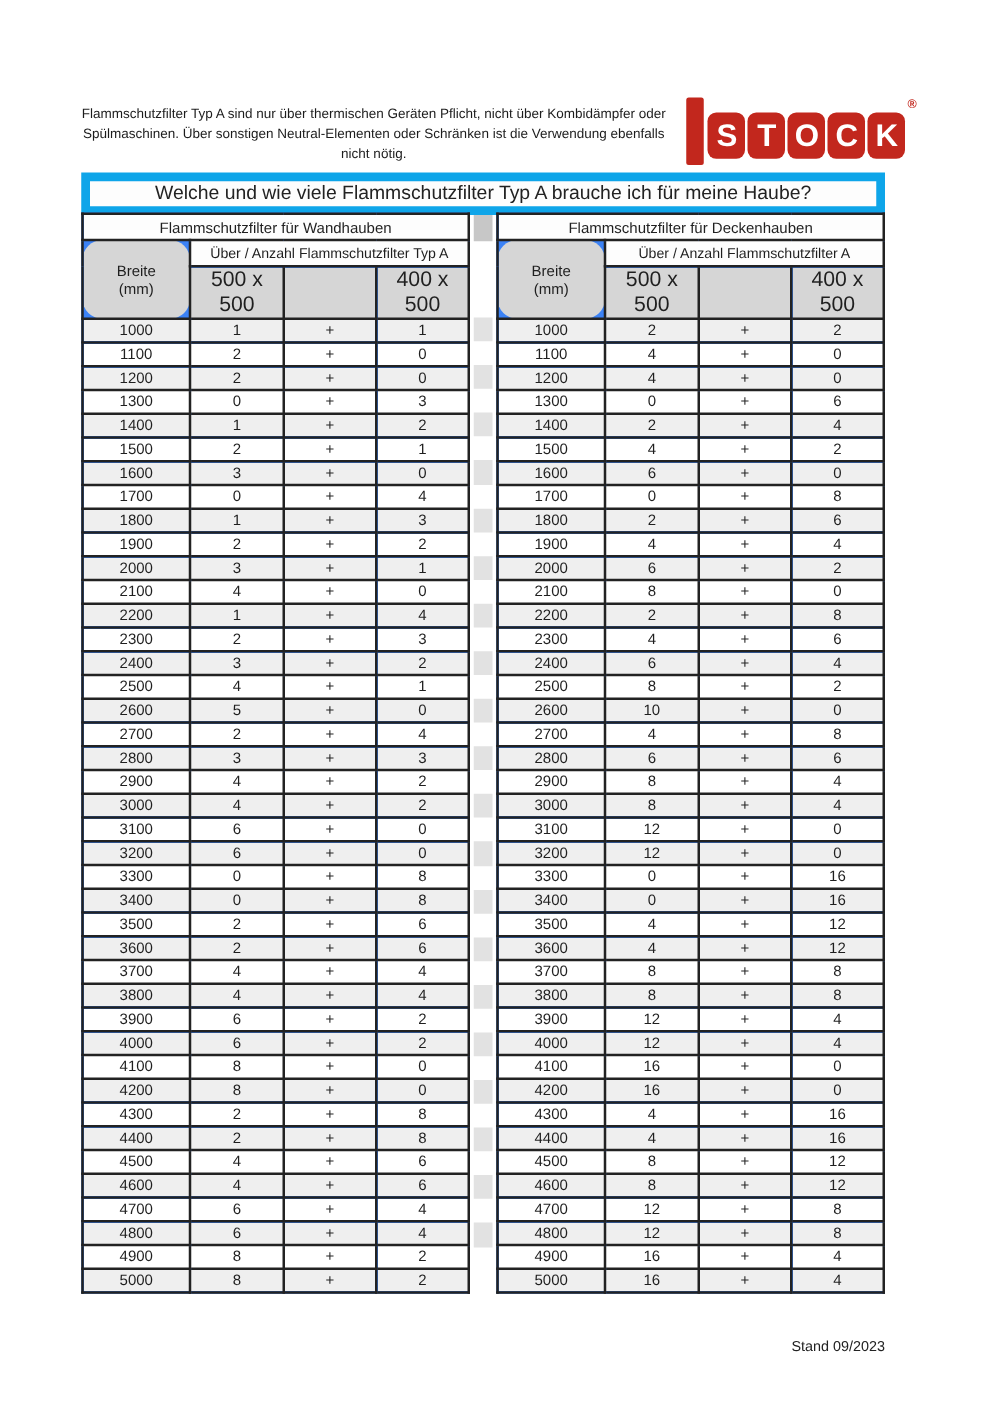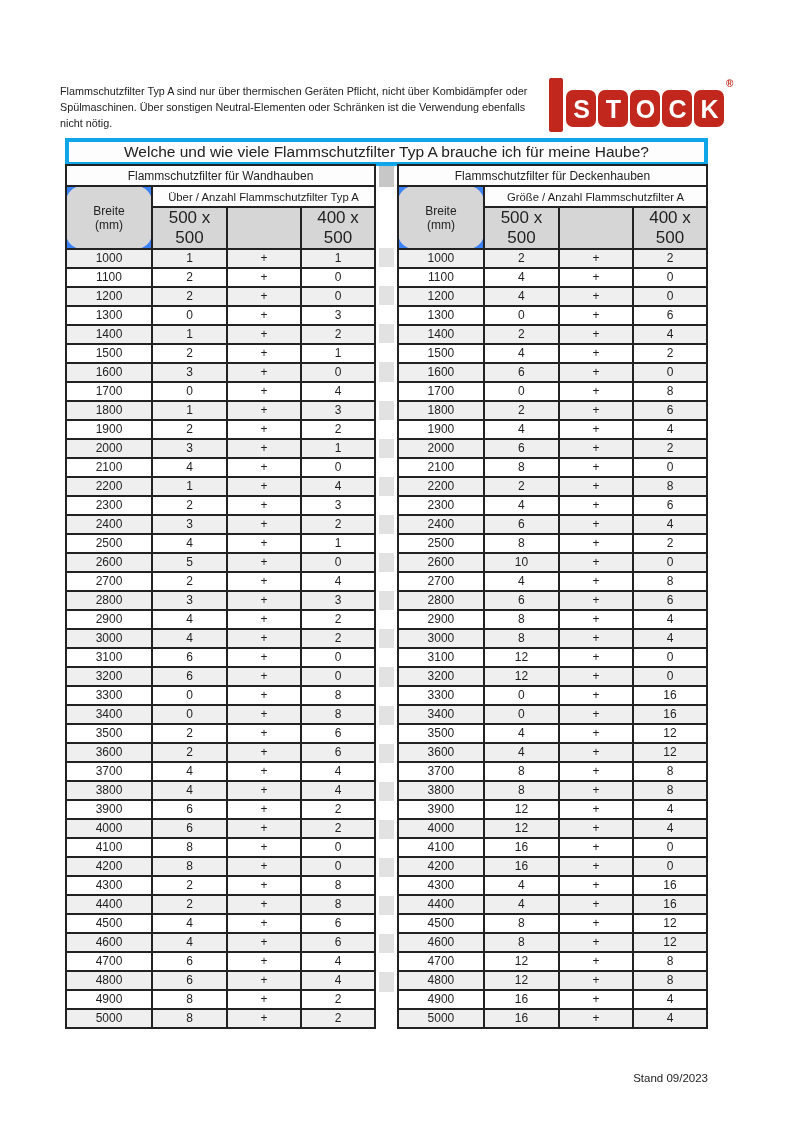--- a/index.html
+++ b/index.html
@@ -1,33 +1,33 @@
 <!DOCTYPE html>
 <html lang="de"><head>
 <meta charset="utf-8">
 <style>
   html,body{margin:0;padding:0;background:#ffffff;}
   body{width:800px;height:1131px;position:relative;font-family:"Liberation Sans",sans-serif;color:#1f1f1f;-webkit-font-smoothing:antialiased;}
   .sheet{position:absolute;inset:0;background:#fff;}
 
   
-  .intro{position:absolute;top:83px;left:60px;width:478px;
+  .intro{position:absolute;top:83px;left:60px;width:478px;text-align:center;
          font-size:10.8px;line-height:16px;white-space:pre;color:#1c1c1c;}
 
   
   .logo{position:absolute;top:78px;left:549px;display:flex;align-items:flex-start;}
   .logo-bar{width:14px;height:54px;border-radius:2px;margin-right:3px;}
   .logo-tiles{display:flex;gap:2px;margin-top:12px;}
   .tile{width:30px;height:37px;border-radius:7px;color:#fff;font-weight:bold;
         font-size:25px;line-height:38px;text-align:center;letter-spacing:-1px;}
   .reg{font-size:10px;font-weight:bold;margin-left:2px;margin-top:0;}
 
   
   .content{position:absolute;top:138px;left:65px;width:643px;}
-  .title-bar{border:4px solid #0ea5e9;background:#fdfdfd;height:20px;line-height:20px;
+  .title-bar{border:7px solid #0ea5e9;background:#fdfdfd;height:20px;line-height:20px;
              text-align:center;font-size:15.5px;color:#222;}
   .tables-row{display:flex;margin-top:-2px;}
 
   table{border-collapse:collapse;table-layout:fixed;width:309px;background:#3b82f6;}
   th,td{border:2px solid #222;text-align:center;padding:0;font-weight:normal;
         font-size:12px;color:#1f1f1f;overflow:hidden;}
   th{height:19px;}
   td{height:17px;line-height:17px;}
   th.table-head{background:#fdfdfd;font-size:12px;}
   th.group-head{background:#fdfdfd;font-size:11.3px;}
@@ -397,21 +397,21 @@
             <col style="width:74px">
             <col style="width:74px">
           </colgroup>
         <thead>
           <tr>
             <th colspan="4" class="table-head">Flammschutzfilter für Deckenhauben</th>
           </tr>
           <tr>
             <th rowspan="2" class="breite-head">Breite
 (mm)</th>
-            <th colspan="3" class="group-head">Größe / Anzahl Flammschutzfilter A</th>
+            <th colspan="3" class="group-head">Über / Anzahl Flammschutzfilter A</th>
           </tr>
           <tr>
             <th class="size-head">500 x 500</th>
             <th class="size-head"></th>
             <th class="size-head">400 x 500</th>
           </tr>
         </thead>
         <tbody>
             <tr>
               <td>1000</td>

